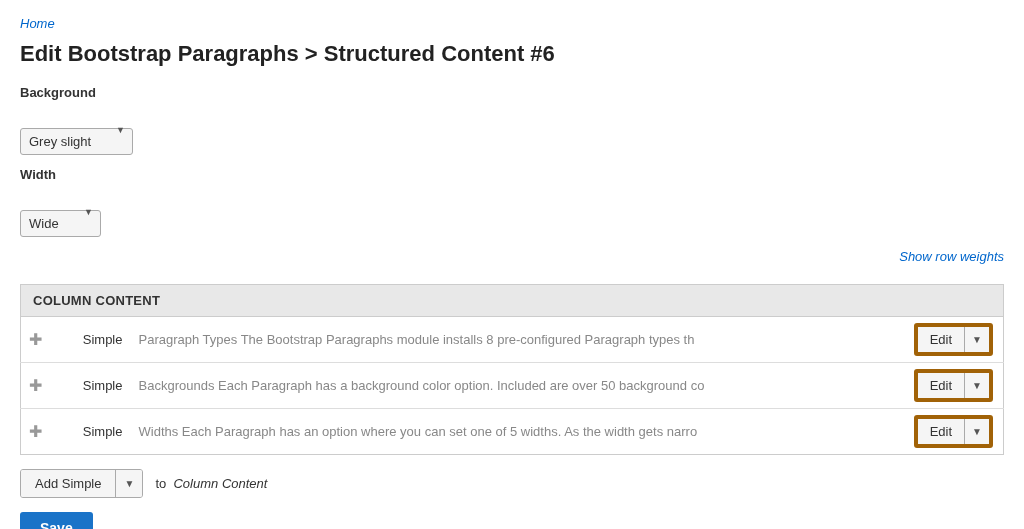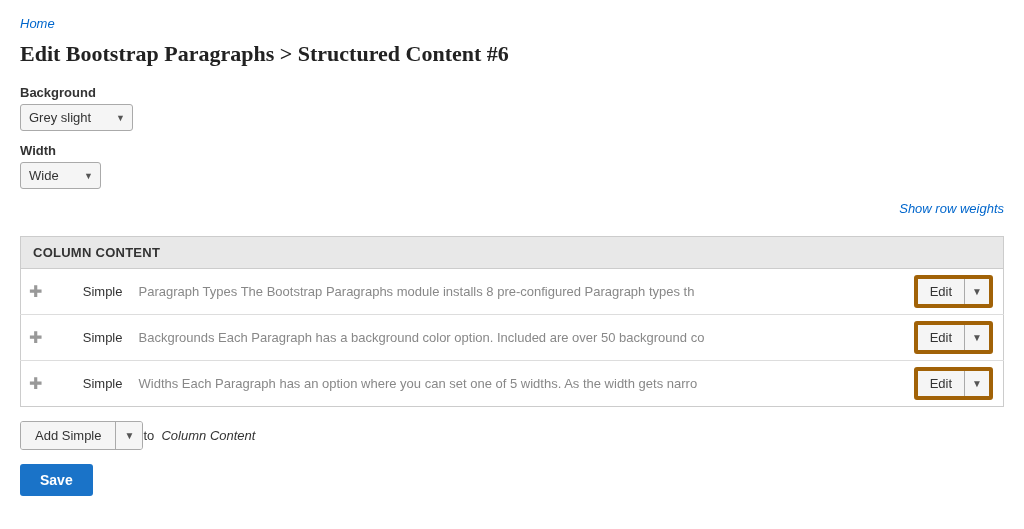--- a/index.html
+++ b/index.html
@@ -19,21 +19,20 @@
     .breadcrumb {
       margin-bottom: 10px;
       font-size: 13px;
     }
 
     h1 {
       font-size: 22px;
       font-weight: bold;
       margin-bottom: 18px;
       color: #222;
-      font-family: Liberation Serif, serif;
     }
 
     .field-label {
       font-weight: bold;
       margin-bottom: 4px;
       font-size: 13px;
     }
 
     .field-group {
       margin-bottom: 12px;
@@ -64,20 +63,21 @@
       color: #555;
       position: absolute;
       right: 8px;
       top: 50%;
       transform: translateY(-50%);
       pointer-events: none;
     }
 
     .select-wrapper select {
       padding-right: 24px;
+      margin-top: 24px;
     }
 
     .show-row-weights-link {
       text-align: right;
       margin-bottom: 20px;
       font-size: 13px;
     }
 
     .content-table {
       width: 100%;
@@ -156,21 +156,21 @@
       background: #f5f5f5;
       border: none;
       cursor: pointer;
       font-size: 10px;
       color: #555;
     }
 
     .add-row {
       display: flex;
       align-items: center;
-      gap: 0;
+      gap: 12px;
       margin-bottom: 14px;
       font-size: 13px;
     }
 
     .btn-add {
       display: inline-flex;
       align-items: stretch;
       border: 1px solid #aaa;
       border-radius: 3px;
       background: #f5f5f5;

